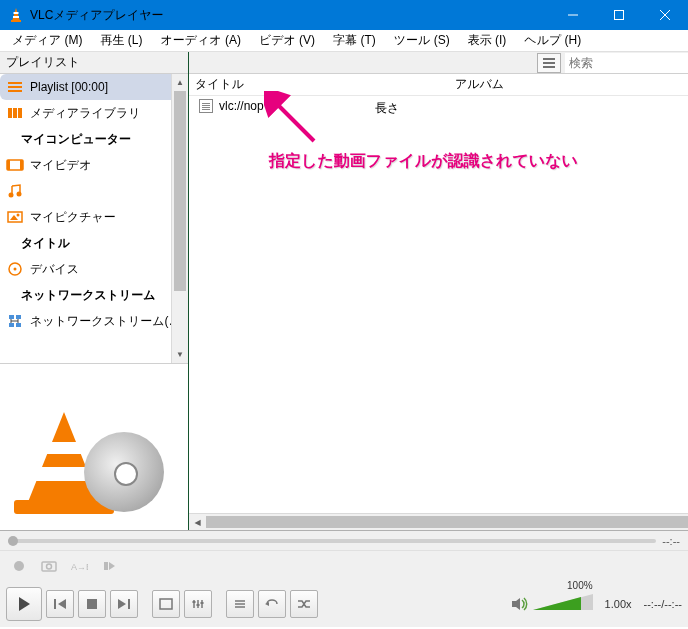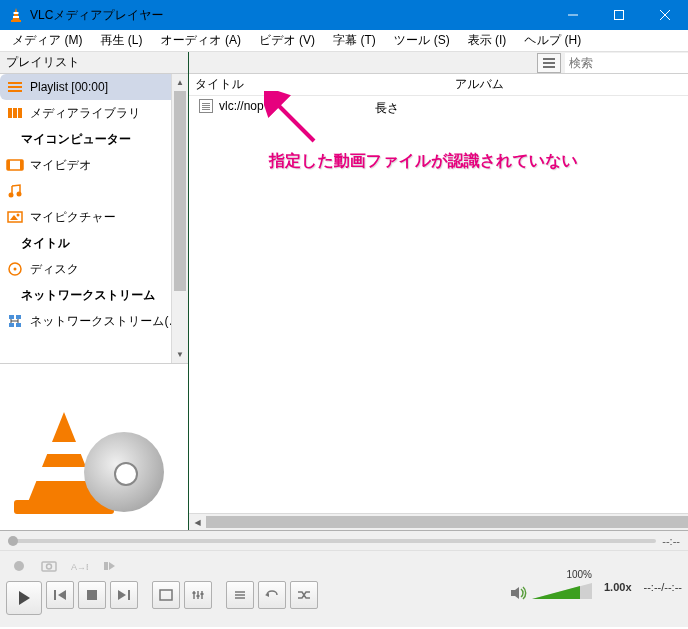--- a/index.html
+++ b/index.html
@@ -51,30 +51,30 @@
   .h-scrollbar .arrow { width: 17px; display: flex; align-items: center; justify-content: center; color: #606060; font-size: 8px; }
   .h-scrollbar .track { flex: 1; position: relative; }
   .h-scrollbar .thumb2 { position: absolute; left: 0; width: 100%; top: 2px; bottom: 2px; background: #c0c0c0; }
   .seekbar { height: 20px; background: #f0f0f0; display: flex; align-items: center; padding: 0 8px; gap: 6px; border-bottom: 1px solid #e0e0e0; }
   .seek-track { flex: 1; height: 4px; background: #d0d0d0; border-radius: 2px; position: relative; }
   .seek-knob { position: absolute; left: 0; top: -3px; width: 10px; height: 10px; background: #b0b0b0; border-radius: 50%; }
   .time { font-size: 11px; color: #555; }
   .controls-row1 { height: 30px; background: #f0f0f0; display: flex; align-items: center; padding: 0 6px; gap: 4px; }
   .ctrl-btn { width: 26px; height: 24px; display: flex; align-items: center; justify-content: center; color: #808080; border: 1px solid transparent; }
   .ctrl-btn.disabled { opacity: 0.6; }
-  .controls-row2 { height: 46px; background: #f0f0f0; display: flex; align-items: flex-start; padding: 0 6px; gap: 4px;}
+  .controls-row2 { height: 46px; background: #f0f0f0; display: flex; align-items: center; padding: 0 6px; gap: 4px;}
   .play-btn { width: 36px; height: 34px; border: 1px solid #b0b0b0; background: linear-gradient(#fdfdfd,#e8e8e8); border-radius: 3px; display: flex; align-items: center; justify-content: center; }
   .sq-btn { width: 28px; height: 28px; border: 1px solid #b0b0b0; background: linear-gradient(#fdfdfd,#e8e8e8); border-radius: 2px; display: flex; align-items: center; justify-content: center; }
   .sep { width: 6px; }
   .spacer { flex: 1; }
   .vol { display: flex; align-items: center; gap: 4px; }
   .vol-tri { width: 60px; height: 24px; position: relative; }
   .vol-tri svg { display: block; }
   .vol-label { position: absolute; top: -12px; right: 0; font-size: 10px; color: #333; }
-  .speed { margin-left: 8px; margin-right: 8px; font-size: 11px; color: #333; font-weight: bold; }
+  .speed { margin-left: 8px; margin-right: 8px; font-size: 11px; color: #333; }
   .time2 { font-size: 11px; color: #333; }
   svg { display: block; }
 </style>
 </head>
 <body>
 
 <div class="titlebar">
   <div class="icon">
     <svg width="16" height="16" viewBox="0 0 16 16">
         <polygon points="8,1 12,14 4,14" fill="#f57c00"></polygon>
@@ -175,21 +175,21 @@
         <div class="sidebar-item header">
           <div class="txt">タイトル</div>
         </div>
         <div class="sidebar-item">
           <div class="ico">
               <svg width="18" height="16" viewBox="0 0 18 16">
                 <circle cx="9" cy="8" r="6" fill="none" stroke="#f57c00" stroke-width="1.5"></circle>
                 <circle cx="9" cy="8" r="1.5" fill="#f57c00"></circle>
               </svg>
             </div>
-          <div class="txt">ディスク</div>
+          <div class="txt">デバイス</div>
         </div>
         <div class="sidebar-item header">
           <div class="txt">ネットワークストリーム</div>
         </div>
         <div class="sidebar-item">
           <div class="ico">
               <svg width="18" height="16" viewBox="0 0 18 16">
                 <rect x="3" y="2" width="5" height="4" fill="#4a90d9"></rect>
                 <rect x="10" y="2" width="5" height="4" fill="#4a90d9"></rect>
                 <rect x="3" y="10" width="5" height="4" fill="#4a90d9"></rect>

